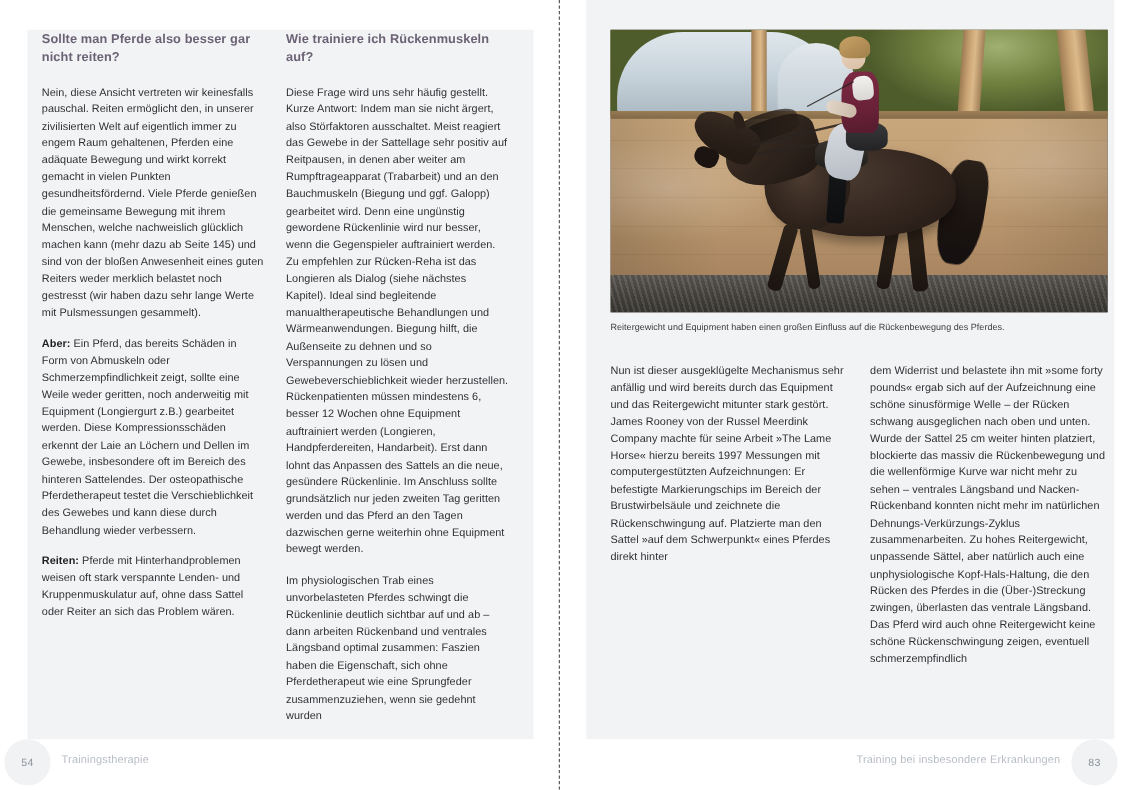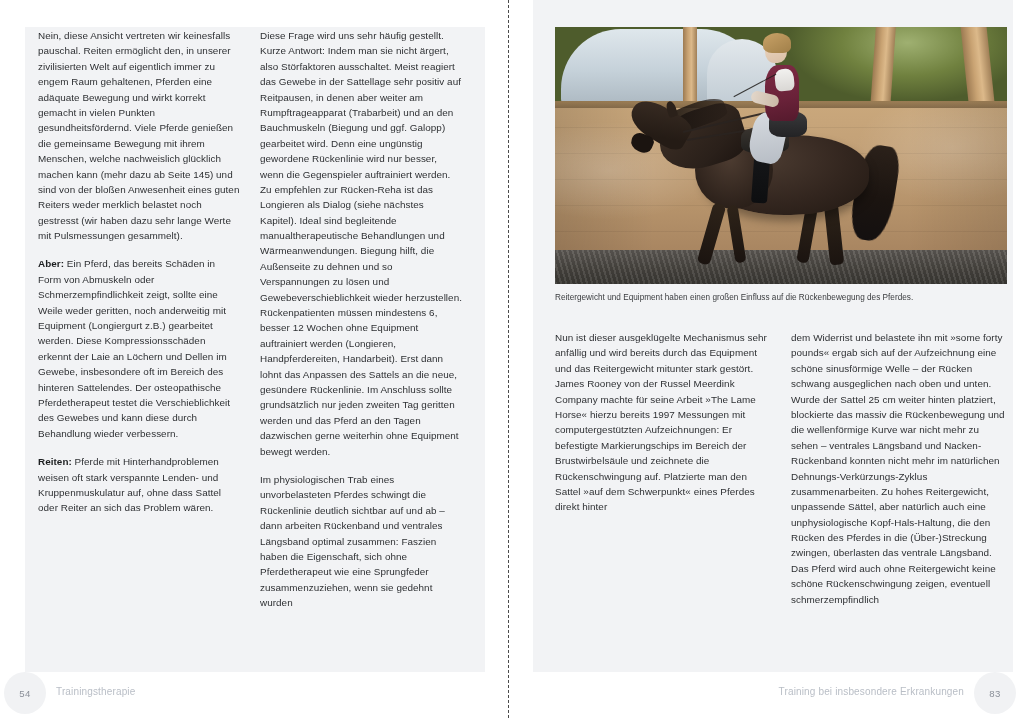--- a/index.html
+++ b/index.html
@@ -350,29 +350,31 @@
 <body>
 
 <div class="spread">
 
   <div class="page page-left">
     <div class="content-panel"></div>
 
     <div class="cols">
 
       <div class="col">
+        <h2 class="heading">Sollte man Pferde also besser gar nicht reiten?</h2>
 
         <p class="body">Nein, diese Ansicht vertreten wir keinesfalls pauschal. Reiten ermöglicht den, in unserer zivilisierten Welt auf eigentlich immer zu engem Raum gehaltenen, Pferden eine adäquate Bewegung und wirkt korrekt gemacht in vielen Punkten gesundheitsfördernd. Viele Pferde genießen die gemeinsame Bewegung mit ihrem Menschen, welche nachweislich glücklich machen kann (mehr dazu ab Seite 145) und sind von der bloßen Anwesenheit eines guten Reiters weder merklich belastet noch gestresst (wir haben dazu sehr lange Werte mit Pulsmessungen gesammelt).</p>
 
         <p class="body"><b>Aber:</b><span> Ein Pferd, das bereits Schäden in Form von Abmuskeln oder Schmerzempfindlichkeit zeigt, sollte eine Weile weder geritten, noch anderweitig mit Equipment (Longiergurt z.B.) gearbeitet werden. Diese Kompressionsschäden erkennt der Laie an Löchern und Dellen im Gewebe, insbesondere oft im Bereich des hinteren Sattelendes. Der osteopathische Pferdetherapeut testet die Verschieblichkeit des Gewebes und kann diese durch Behandlung wieder verbessern.</span></p>
 
         <p class="body"><b>Reiten:</b><span> Pferde mit Hinterhandproblemen weisen oft stark verspannte Lenden- und Kruppenmuskulatur auf, ohne dass Sattel oder Reiter an sich das Problem wären.</span></p>
       </div>
 
       <div class="col">
+        <h2 class="heading">Wie trainiere ich Rückenmuskeln auf?</h2>
 
         <p class="body">Diese Frage wird uns sehr häufig gestellt. Kurze Antwort: Indem man sie nicht ärgert, also Störfaktoren ausschaltet. Meist reagiert das Gewebe in der Sattellage sehr positiv auf Reitpausen, in denen aber weiter am Rumpftrageapparat (Trabarbeit) und an den Bauchmuskeln (Biegung und ggf. Galopp) gearbeitet wird. Denn eine ungünstig gewordene Rückenlinie wird nur besser, wenn die Gegenspieler auftrainiert werden. Zu empfehlen zur Rücken-Reha ist das Longieren als Dialog (siehe nächstes Kapitel). Ideal sind begleitende manualtherapeutische Behandlungen und Wärmeanwendungen. Biegung hilft, die Außenseite zu dehnen und so Verspannungen zu lösen und Gewebeverschieblichkeit wieder herzustellen. Rückenpatienten müssen mindestens 6, besser 12 Wochen ohne Equipment auftrainiert werden (Longieren, Handpferdereiten, Handarbeit). Erst dann lohnt das Anpassen des Sattels an die neue, gesündere Rückenlinie. Im Anschluss sollte grundsätzlich nur jeden zweiten Tag geritten werden und das Pferd an den Tagen dazwischen gerne weiterhin ohne Equipment bewegt werden.</p>
 
         <p class="body">Im physiologischen Trab eines unvorbelasteten Pferdes schwingt die Rückenlinie deutlich sichtbar auf und ab – dann arbeiten Rückenband und ventrales Längsband optimal zusammen: Faszien haben die Eigenschaft, sich ohne Pferdetherapeut wie eine Sprungfeder zusammenzuziehen, wenn sie gedehnt wurden</p>
       </div>
 
     </div>
 
     <div class="footer">
       <div class="folio-circle">

